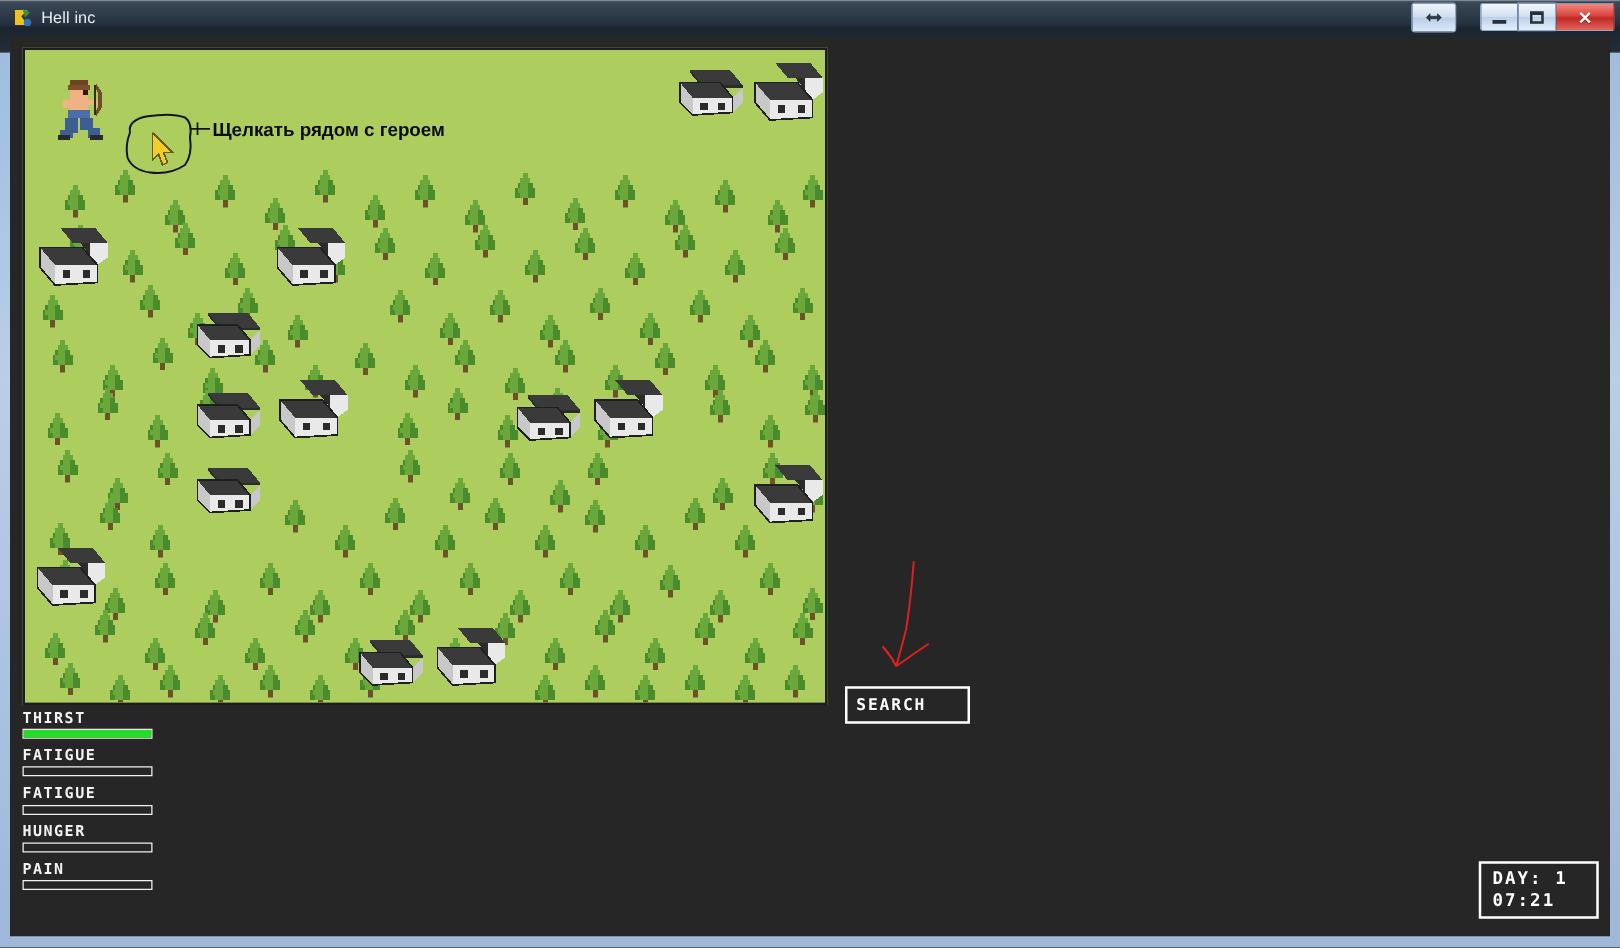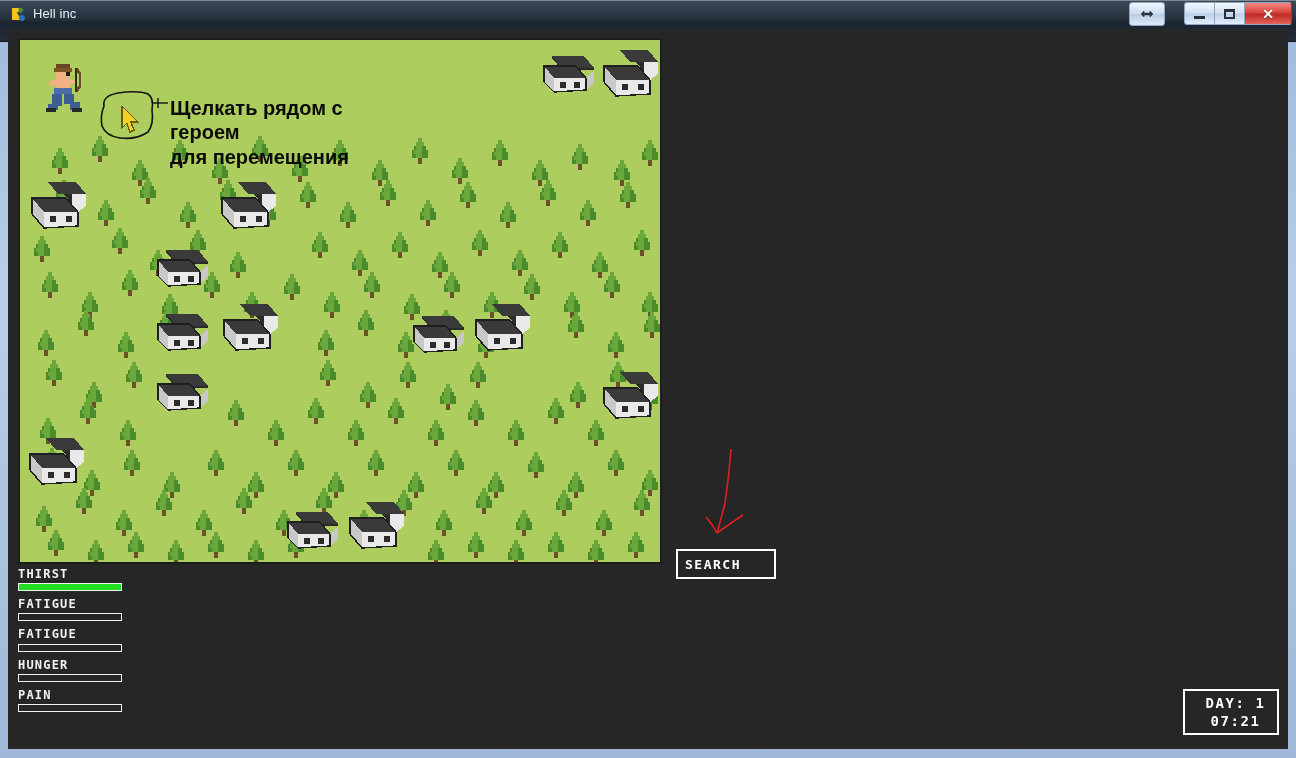--- a/index.html
+++ b/index.html
@@ -40,21 +40,21 @@
   
   .map{position:absolute;left:10px;top:9px;width:640px;height:522px;
     background:#adcd5e;border:2px solid #1d1d1d;box-sizing:content-box;overflow:hidden;}
   .map-grass{position:absolute;inset:0;background:#adcd5e;}
 
   .tree{position:absolute;width:20px;height:26px;}
   .house{position:absolute;}
 
   
   .ann-move{position:absolute;left:150px;top:56px;width:230px;
-    font-size:20px;font-weight:bold;color:#0b0b0b;line-height:1.22;
+    font-size:15px;font-weight:bold;color:#0b0b0b;line-height:1.22;
     font-family:"Liberation Sans",sans-serif;}
   .ann-search{position:absolute;left:688px;top:358px;width:180px;
     font-size:15px;font-weight:bold;color:#e02020;line-height:1.25;
     font-family:"Liberation Sans",sans-serif;}
 
   .cursor-arrow{position:absolute;left:100px;top:66px;}
 
   
   .search-btn{position:absolute;left:668px;top:520px;width:100px;height:30px;
     border:2px solid #ffffff;background:#262626;box-sizing:border-box;
@@ -68,21 +68,21 @@
   .stat{margin-bottom:7px;}
   .stat-label{font-family:"DejaVu Sans Mono",monospace;color:#f2f2f2;font-weight:bold;
     font-size:12px;letter-spacing:1.2px;line-height:1.1;margin-bottom:2px;}
   .stat-bar{width:104px;height:8px;border:1.5px solid #f2f2f2;box-sizing:border-box;background:#262626;}
   .stat-fill{height:100%;background:#22dd22;}
 
   
   .clock{position:absolute;left:1175px;top:660px;width:96px;height:46px;
     border:2px solid #ffffff;background:#262626;box-sizing:border-box;
     padding:5px 0 0 9px;}
-  .clock .pix{font-size:14px;letter-spacing:1.6px;display:block;margin-bottom:4px;text-align:center;}
+  .clock .pix{font-size:14px;letter-spacing:1.6px;display:block;margin-bottom:4px;}
 </style>
 </head>
 <body>
 
 <div id="app">
 
   <div class="win-frame"></div>
 
   <div class="titlebar">
     <div class="tb-hl"></div>
@@ -1879,21 +1879,20 @@
         <path d="M60 15 L76 15" stroke="#141414" stroke-width="1.4"></path>
         <path d="M66 10 L66 20" stroke="#141414" stroke-width="1.4"></path>
       </svg>
 
       <svg style="position:absolute;left:100px;top:66px;" width="22" height="28" viewBox="0 0 11 14" shape-rendering="crispEdges">
         <path d="M1 0 L1 11 L3.4 8.6 L5 13 L7 12 L5.4 8 L9 8 Z" fill="#f2cf24" stroke="#6b5a06" stroke-width=".7"></path>
       </svg>
 
       <div class="ann-move">
         <div>Щелкать рядом с героем</div>
-        <div>для перемещения</div>
       </div>
     </div>
 
 
     <svg style="position:absolute;left:690px;top:418px;" width="80" height="110" viewBox="0 0 80 110">
       <path d="M33 2 Q31 30 27 56 Q23 72 19 86" fill="none" stroke="#e02020" stroke-width="1.6"></path>
       <path d="M19 86 Q15 78 8 70" fill="none" stroke="#e02020" stroke-width="1.6"></path>
       <path d="M19 86 Q30 78 45 68" fill="none" stroke="#e02020" stroke-width="1.6"></path>
     </svg>
 

